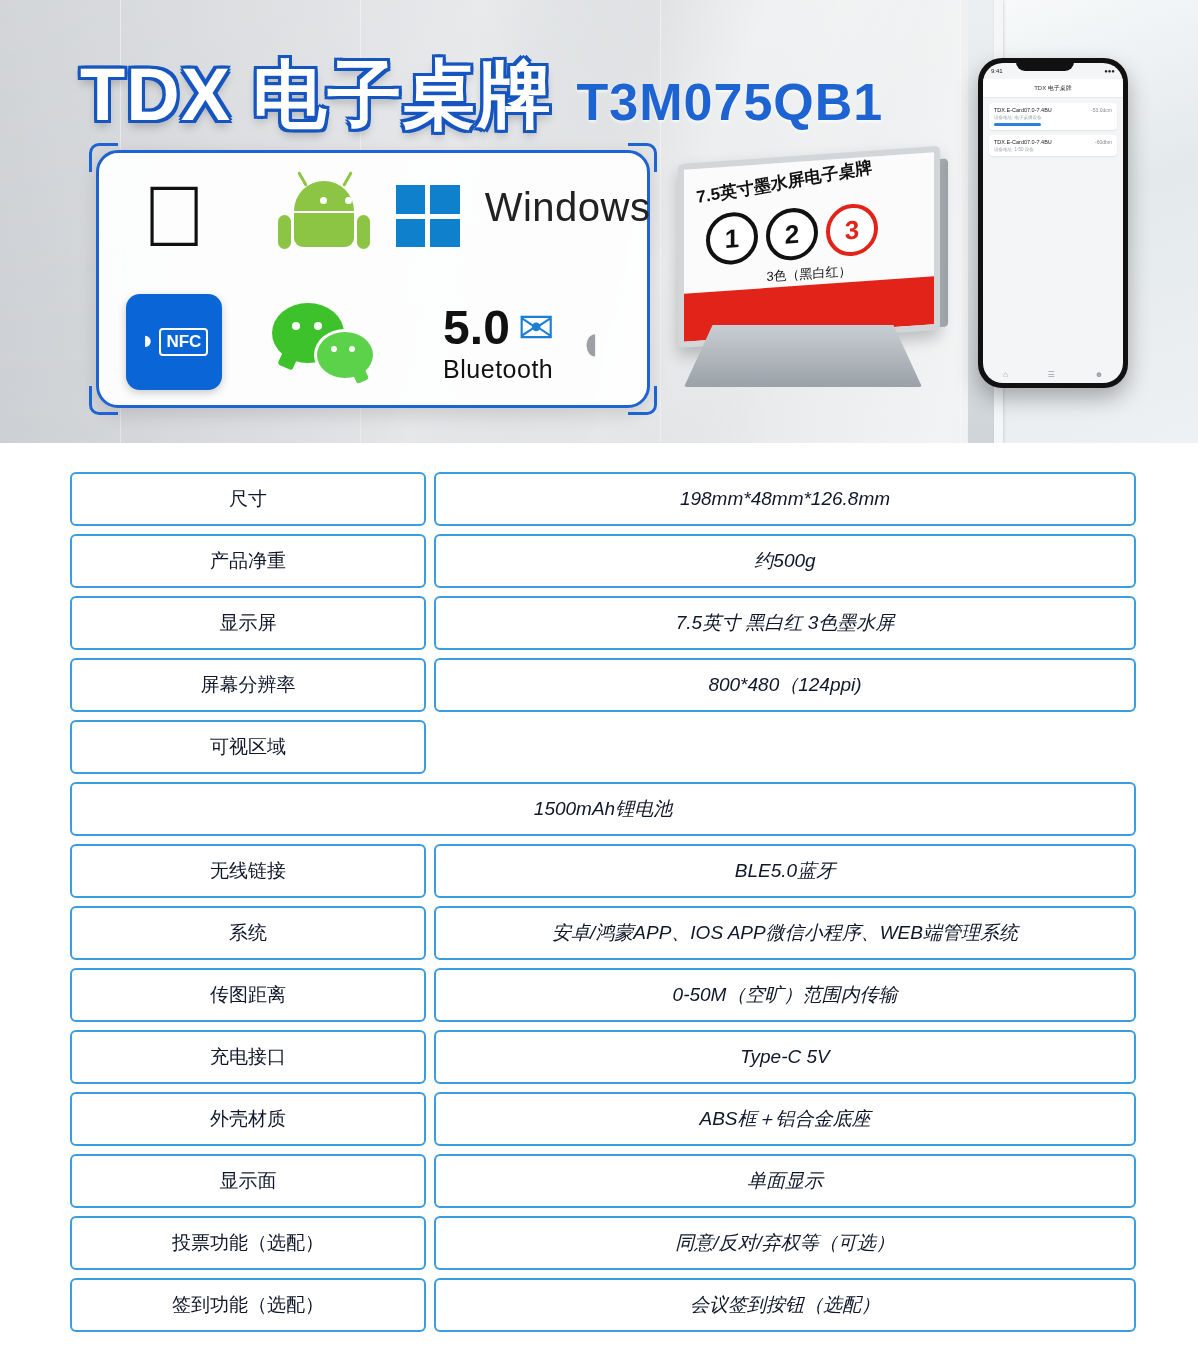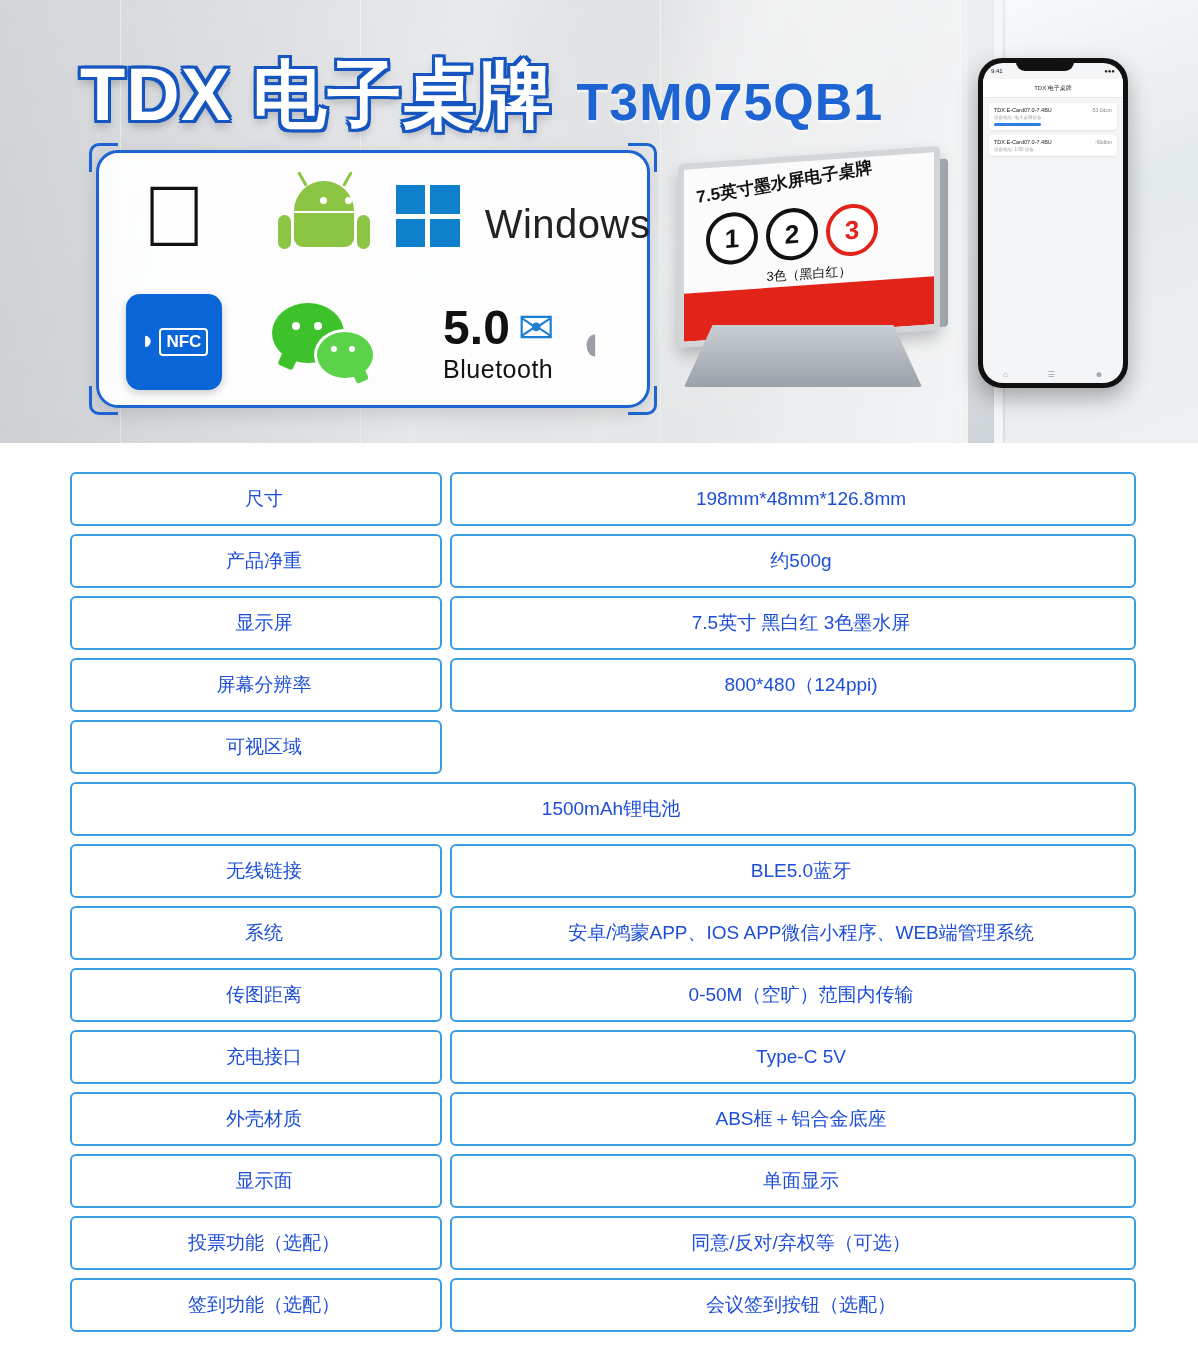--- a/index.html
+++ b/index.html
@@ -82,21 +82,21 @@
   .android .head{position:absolute;left:12px;top:4px;width:60px;height:30px;border-radius:30px 30px 0 0;background:#8cc443;}
   .android .eye{position:absolute;top:16px;width:7px;height:7px;border-radius:50%;background:#fff;}
   .android .eye.l{left:26px;} .android .eye.r{left:51px;}
   .android .ant{position:absolute;width:3px;height:16px;background:#8cc443;border-radius:2px;}
   .android .ant.l{left:19px;top:-6px;transform:rotate(-30deg);}
   .android .ant.r{left:64px;top:-6px;transform:rotate(30deg);}
   .android .body{position:absolute;left:12px;top:36px;width:60px;height:34px;border-radius:0 0 9px 9px;background:#8cc443;}
   .android .arm{position:absolute;top:38px;width:13px;height:34px;border-radius:7px;background:#8cc443;}
   .android .arm.l{left:-4px;} .android .arm.r{left:75px;}
   
-  .win-wrap{display:flex;align-items:flex-end;gap:25px;}
+  .win-wrap{display:flex;align-items:flex-start;gap:25px;}
   .win-logo{width:64px;height:62px;display:grid;grid-template-columns:1fr 1fr;grid-template-rows:1fr 1fr;gap:5px;}
   .win-logo div{background:#0f80cc;}
   .win-text{font-size:40px;color:#222;letter-spacing:.5px;}
   
   .nfc-box{width:96px;height:96px;border-radius:14px;background:#0a66d6;display:flex;align-items:center;justify-content:center;box-shadow:0 3px 8px rgba(0,0,0,.2);}
   .nfc-inner{display:flex;align-items:center;gap:4px;}
   .nfc-wave{font-size:26px;color:#fff;transform:rotate(180deg);}
   .nfc-text{border:2px solid #fff;border-radius:4px;color:#fff;font-size:17px;font-weight:bold;padding:2px 5px;}
   
   .wechat{position:relative;width:104px;height:78px;}
@@ -147,24 +147,24 @@
   .phone .lr-blue{height:3px;width:40%;background:#2f7fe0;border-radius:2px;margin-top:3px;}
   .phone .foot{position:absolute;left:0;right:0;bottom:4px;display:flex;justify-content:space-around;font-size:8px;color:#9aa0a6;}
   .hand{position:absolute;left:948px;top:238px;width:208px;height:205px;background:linear-gradient(160deg,#f0c9ab,#e0ad8b);border-radius:60px 40px 20px 40px;transform:rotate(-8deg);z-index:-1;}
 
   
   .spec{position:absolute;left:70px;top:472px;width:1066px;}
   .row{display:flex;gap:8px;margin-bottom:8px;}
   .cell{
     border:2px solid #3a9ddf;border-radius:6px;background:#fff;
     display:flex;align-items:center;justify-content:center;
-    height:50px;font-size:19px;color:#1d4ed8;padding-left:16px;
+    height:50px;font-size:19px;color:#0f172a;
   }
   .cell.k{width:352px;}
-  .cell.v{flex:1;}
+  .cell.v{flex:1;font-style:italic;}
 </style>
 </head>
 <body>
 
 <div class="page">
 
   <div class="hero">
     <div class="wall-panel wp1"></div>
     <div class="wall-panel wp2"></div>
     <div class="wall-panel wp3"></div>

